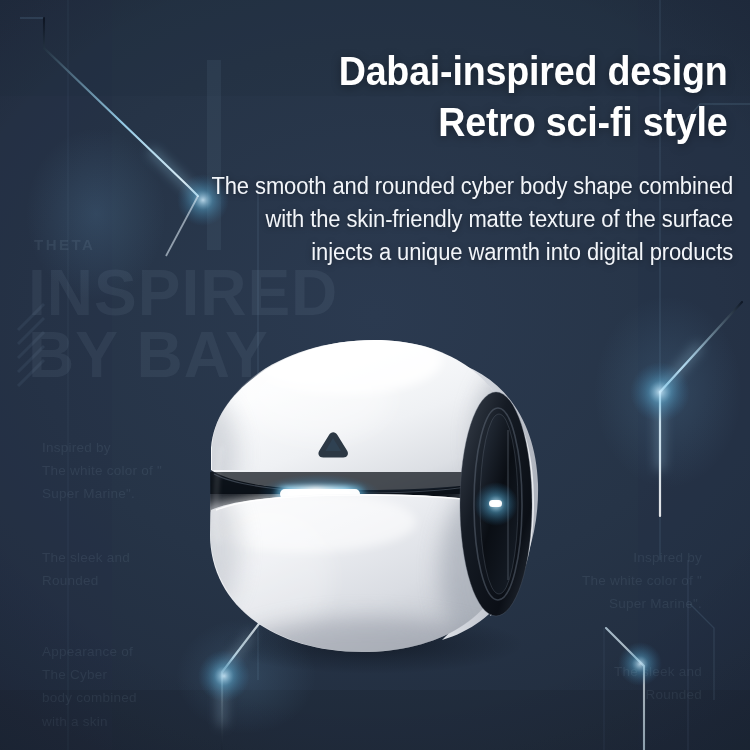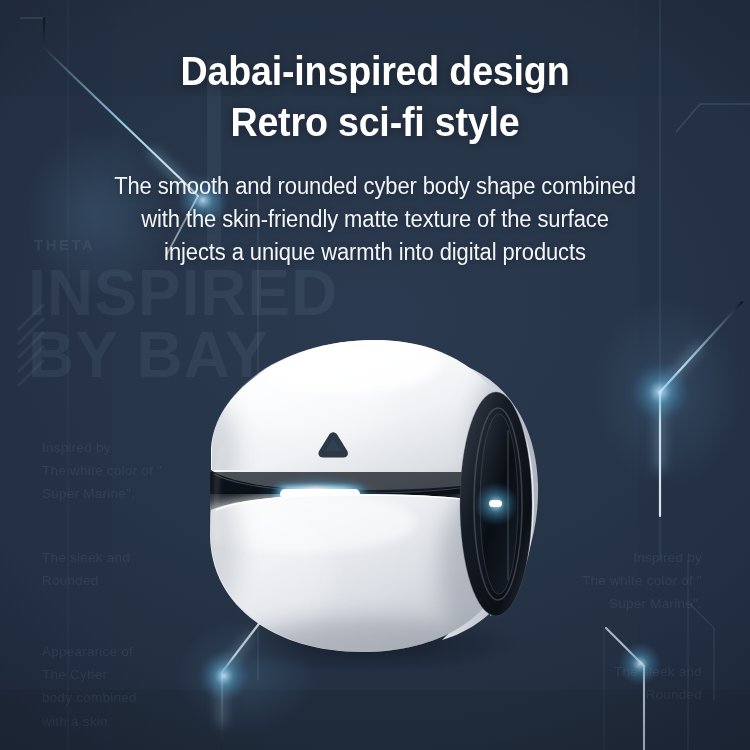--- a/index.html
+++ b/index.html
@@ -78,21 +78,21 @@
   .note-l2 { left: 42px; top: 546px; }
   .note-l3 { left: 42px; top: 640px; }
   .note-r1 { right: 48px; top: 546px; text-align: right; }
   .note-r2 { right: 48px; top: 660px; text-align: right; }
 
   
   .copy {
     position: absolute;
     left: 0; right: 0;
     top: 46px;
-    text-align: center;
+    text-align: right;
     z-index: 6;
   }
   .headline {
     font-size: 40px;
     font-weight: 700;
     color: #ffffff;
     line-height: 1.28;
     letter-spacing: -0.2px;
     text-shadow: 0 2px 10px rgba(0,0,0,.35);
     transform: scaleX(0.94);

